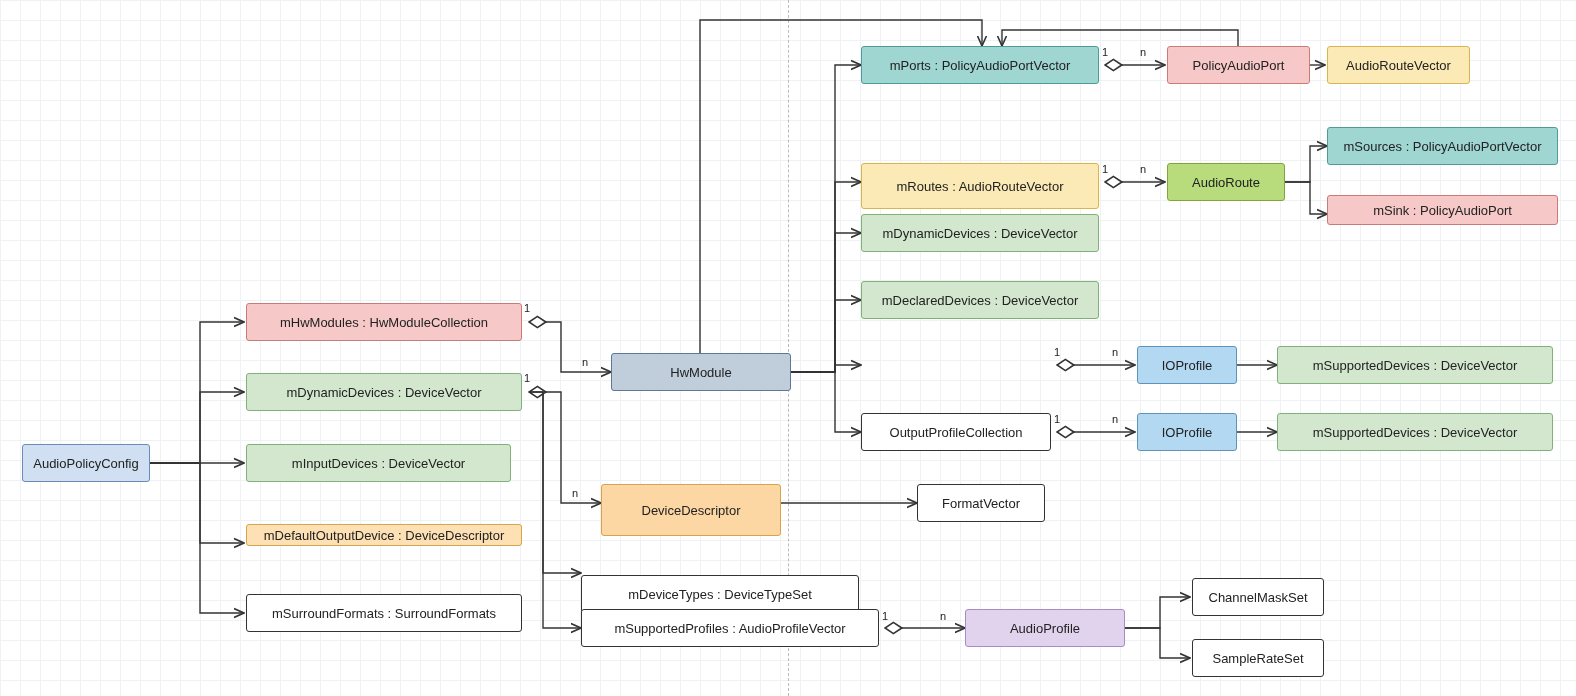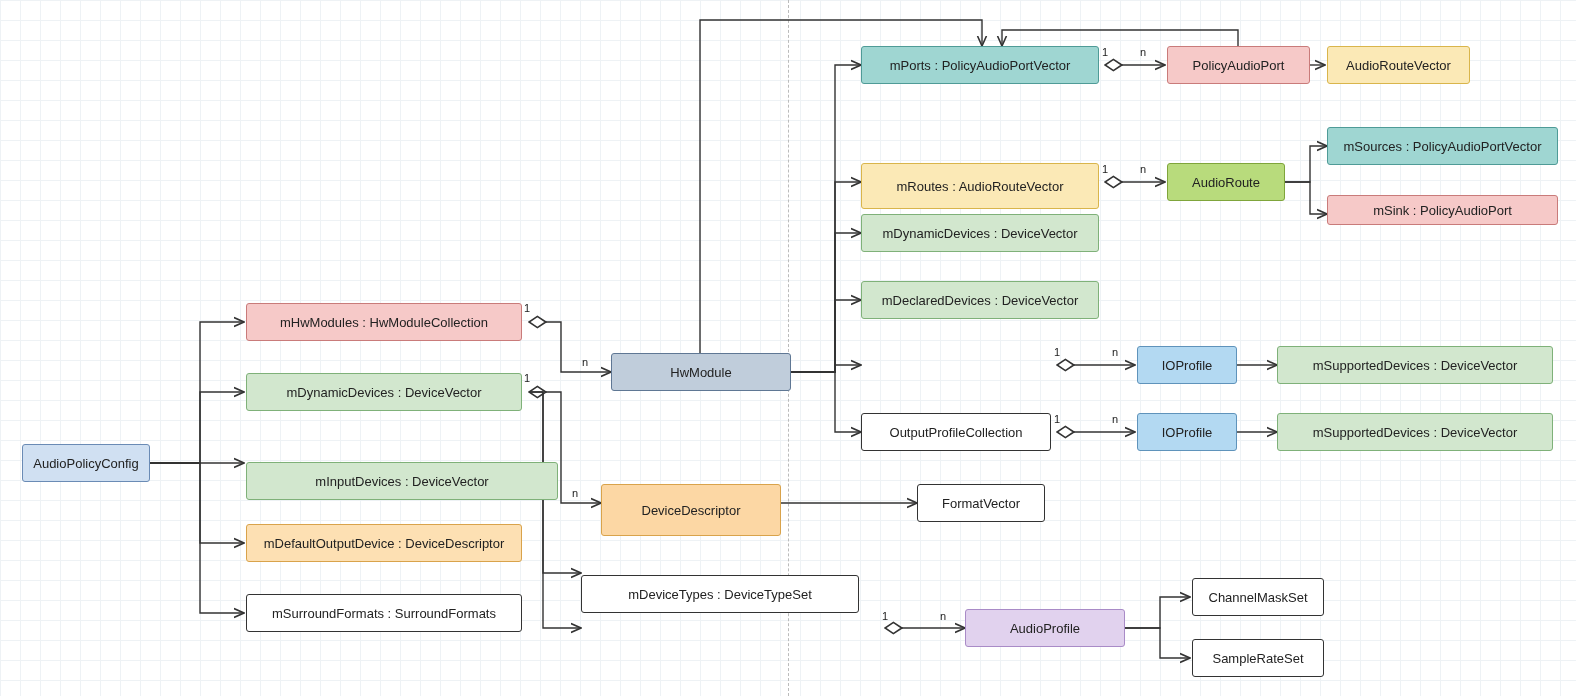--- a/index.html
+++ b/index.html
@@ -138,32 +138,33 @@
 
   <span class="mlabel" style="left:882px;top:610px">1</span>
   <span class="mlabel" style="left:940px;top:610px">n</span>
 
   <div class="box" style="left:246px;top:303px;width:276px;height:38px;background:#f6c9c8;border-color:#c97b7a">mHwModules : HwModuleCollection</div>
 
   <div class="box" style="left:22px;top:444px;width:128px;height:38px;background:#d0e0f2;border-color:#6a8bb5">AudioPolicyConfig</div>
 
   <div class="box" style="left:246px;top:373px;width:276px;height:38px;background:#d2e7ce;border-color:#7fb179">mDynamicDevices : DeviceVector</div>
 
-  <div class="box" style="left:246px;top:462px;width:312px;height:38px;background:#d2e7ce;border-color:#7fb179">mInputDevices : DeviceVector</div>
-
-  <div class="box" style="left:246px;top:524px;width:276px;height:38px;background:#fde0b3;border-color:#d9a34b">mDefaultOutputDevice : DeviceDescriptor</div>
+  <div class="box" style="left:246px;top:444px;width:265px;height:38px;background:#d2e7ce;border-color:#7fb179">mInputDevices : DeviceVector</div>
+
+  <div class="box" style="left:246px;top:524px;width:276px;height:22px;background:#fde0b3;border-color:#d9a34b">mDefaultOutputDevice : DeviceDescriptor</div>
 
   <div class="box" style="left:246px;top:594px;width:276px;height:38px;background:#ffffff;border-color:#333">mSurroundFormats : SurroundFormats</div>
 
   <div class="box" style="left:611px;top:353px;width:180px;height:38px;background:#c0cddb;border-color:#5f7794">HwModule</div>
 
   <div class="box" style="left:601px;top:484px;width:180px;height:52px;background:#fcd7a4;border-color:#d9a34b">DeviceDescriptor</div>
 
   <div class="box" style="left:581px;top:575px;width:278px;height:38px;background:#ffffff;border-color:#333">mDeviceTypes : DeviceTypeSet</div>
 
+  <div class="box" style="left:581px;top:609px;width:298px;height:38px;background:#ffffff;border-color:#333">mSupportedProfiles : AudioProfileVector</div>
 
   <div class="box" style="left:861px;top:46px;width:238px;height:38px;background:#9fd6d2;border-color:#4f9b97">mPorts : PolicyAudioPortVector</div>
 
   <div class="box" style="left:861px;top:163px;width:238px;height:46px;background:#fbe9b6;border-color:#d9b54b">mRoutes : AudioRouteVector</div>
 
   <div class="box" style="left:861px;top:214px;width:238px;height:38px;background:#d2e7ce;border-color:#7fb179">mDynamicDevices : DeviceVector</div>
 
   <div class="box" style="left:861px;top:281px;width:238px;height:38px;background:#d2e7ce;border-color:#7fb179">mDeclaredDevices : DeviceVector</div>
 
 

